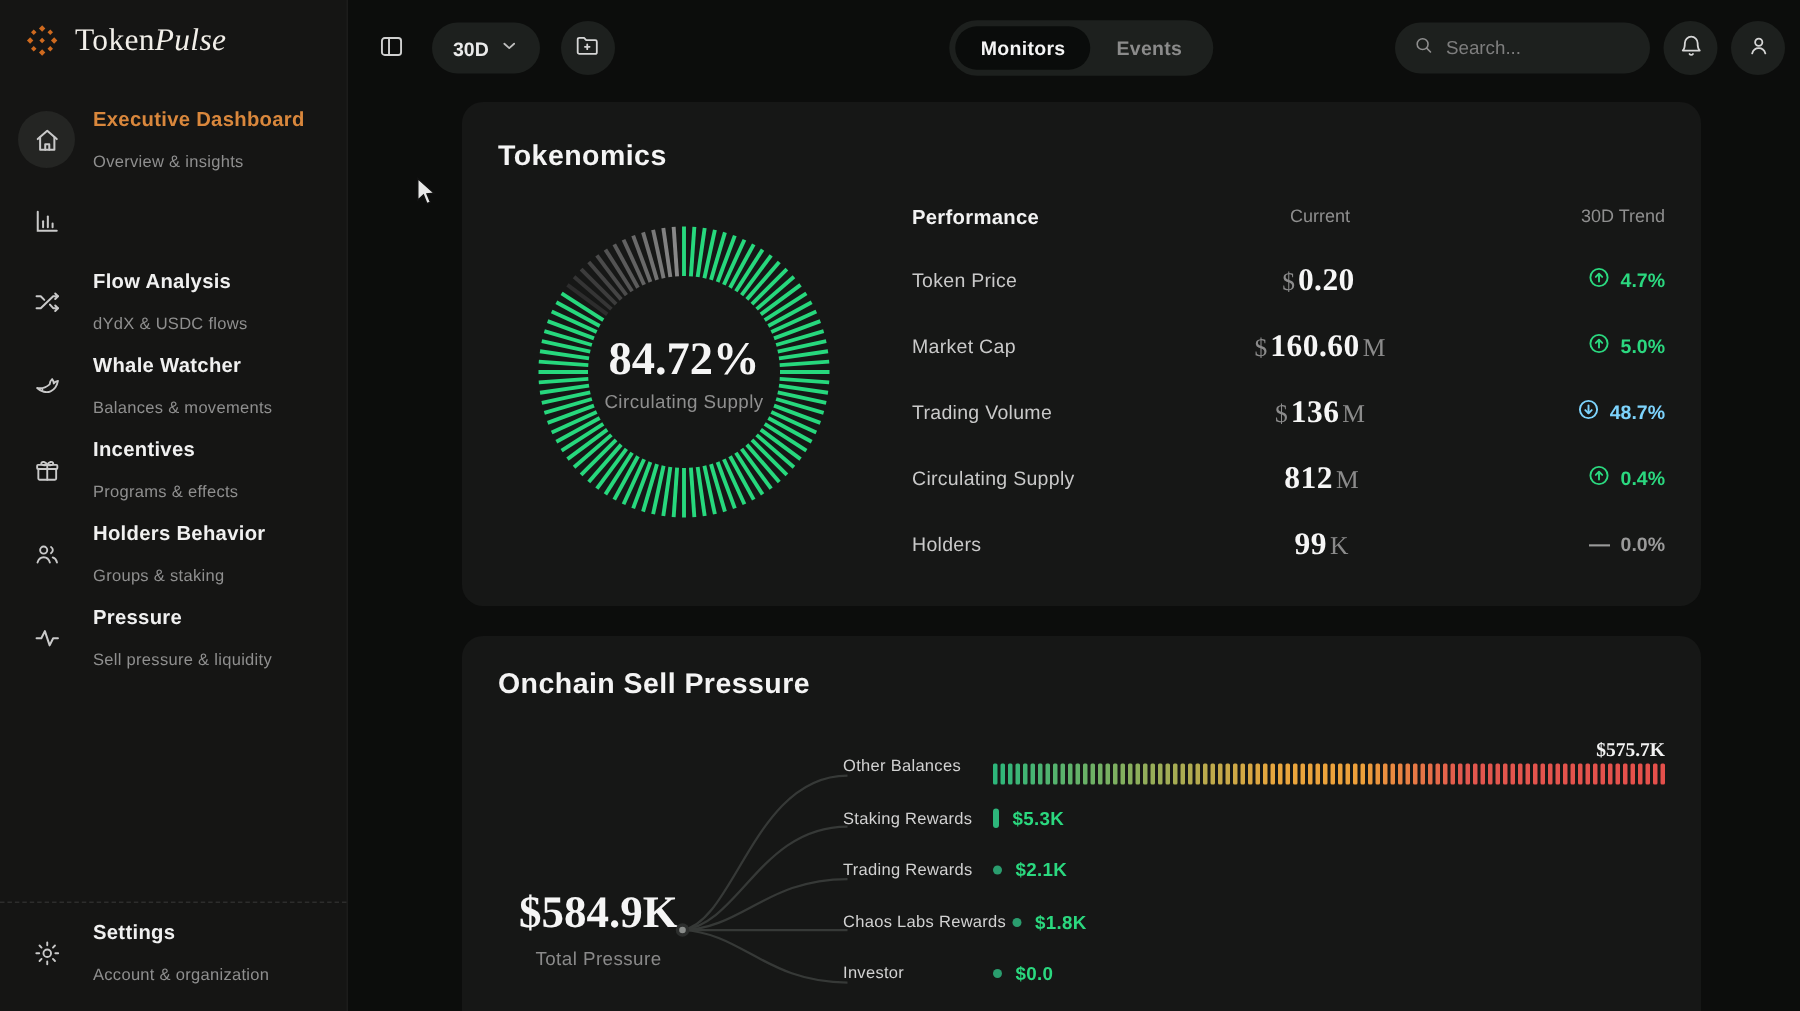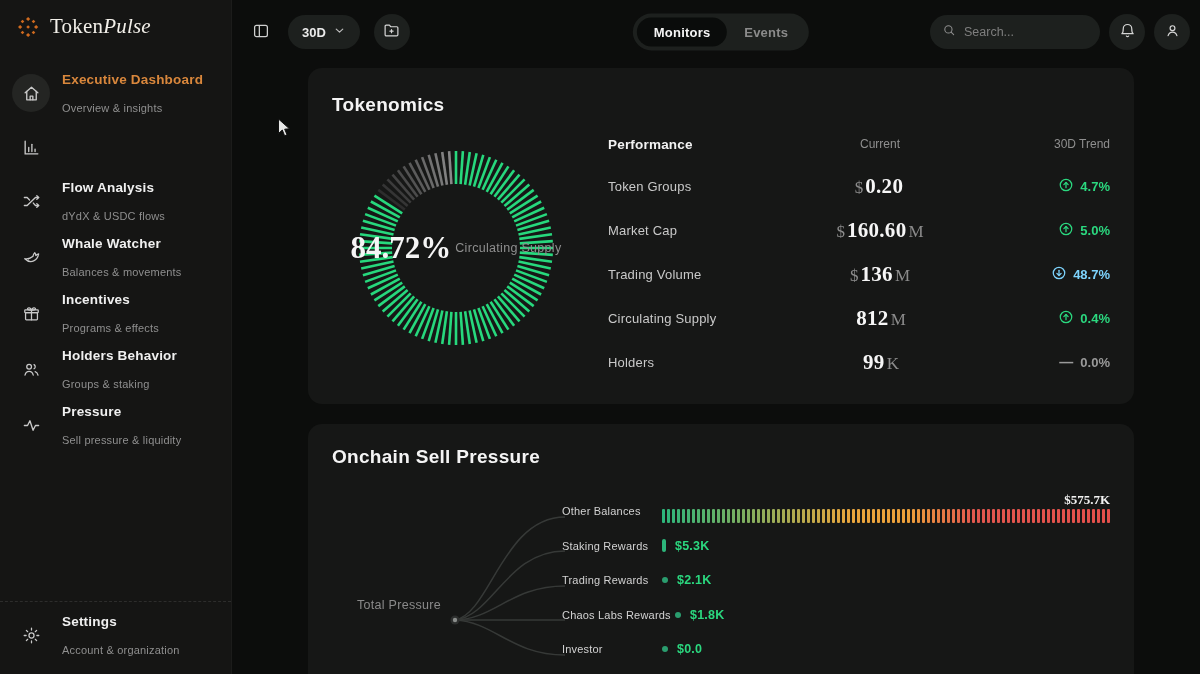--- a/index.html
+++ b/index.html
@@ -56,21 +56,21 @@
   .content { flex:1; padding:4px 76px 0 76px; overflow:hidden; }
   .card { background:#161716; border-radius:14px; position:relative; }
   .card h2 { font-size:19px; font-weight:700; letter-spacing:.3px; color:#f4f4f4; }
 
   
   .card-tokenomics { height:336px; padding:26px 24px 0 24px; margin-bottom:20px; }
   .tk-body { display:flex; margin-top:0; }
   .donut-wrap { width:246px; flex:0 0 246px; position:relative; margin-top:24px; margin-left:0; }
   .donut-wrap svg { display:block; margin-left:16px; }
   .donut-center { position:absolute; left:16px; top:0; width:216px; height:216px; display:flex;
-    flex-direction:row; align-items:center; justify-content:center; gap:4px; }
+    flex-direction:column; align-items:center; justify-content:center; gap:4px; }
   .donut-pct { font-family:"Liberation Serif", serif; font-weight:700; font-size:31px; color:#f5f5f5; }
   .donut-cap { font-size:12.5px; color:#8f8f8f; letter-spacing:.3px; }
 
   .tk-table { flex:1; margin-left:30px; margin-top:12px; }
   .tk-row { display:flex; align-items:center; height:44px; }
   .tk-row.header { height:32px; margin-bottom:4px; }
   .tk-label { flex:1; font-size:13px; color:#c9c9c9; letter-spacing:.2px; }
   .tk-row.header .tk-label { color:#f2f2f2; font-weight:700; font-size:13.5px; }
   .tk-current { width:220px; text-align:center; font-family:"Liberation Serif", serif; }
   .tk-row.header .tk-current { font-family:"Liberation Sans", sans-serif; font-size:12px; color:#8f8f8f; }
@@ -403,21 +403,21 @@
           </div>
 
           <div class="tk-table">
             <div class="tk-row header">
               <span class="tk-label">Performance</span>
               <span class="tk-current">Current</span>
               <span class="tk-trend">30D Trend</span>
             </div>
 
             <div class="tk-row">
-              <span class="tk-label">Token Groups</span>
+              <span class="tk-label">Token Price</span>
               <span class="tk-current"><span class="v-prefix">$</span><span class="v-num">0.20</span><span class="v-suffix"></span></span>
               <span class="tk-trend trend up">
                 <span><svg viewBox="0 0 24 24" fill="none" stroke="currentColor" stroke-width="1.9" stroke-linecap="round" stroke-linejoin="round" width="16" height="16">
                       <circle cx="12" cy="12" r="8.6"></circle>
                       <path d="M12 16V8.6"></path>
                       <path d="M8.8 11.4 12 8.2l3.2 3.2"></path>
                     </svg></span>
                 <span>4.7%</span>
               </span>
             </div>
@@ -470,20 +470,21 @@
               </span>
             </div>
           </div>
         </div>
       </section>
 
       <section class="card card-pressure">
         <h2>Onchain Sell Pressure</h2>
 
         <div class="sp-total">
+          <div class="sp-total-value">$584.9K</div>
           <div class="sp-total-cap">Total Pressure</div>
         </div>
 
         <svg class="fan-svg" width="122" height="200" viewBox="0 0 122 200">
           <g fill="none" stroke="#3a3d3b" stroke-width="1.5" opacity="0.9">
             <path d="M10 126 C45 120 58 23 120 23"></path>
             <path d="M10 126 C48 122 62 57 120 57"></path>
             <path d="M10 126 C50 125 66 92 120 92"></path>
             <path d="M10 126 L120 126"></path>
             <path d="M10 126 C50 128 66 161 120 161"></path>

